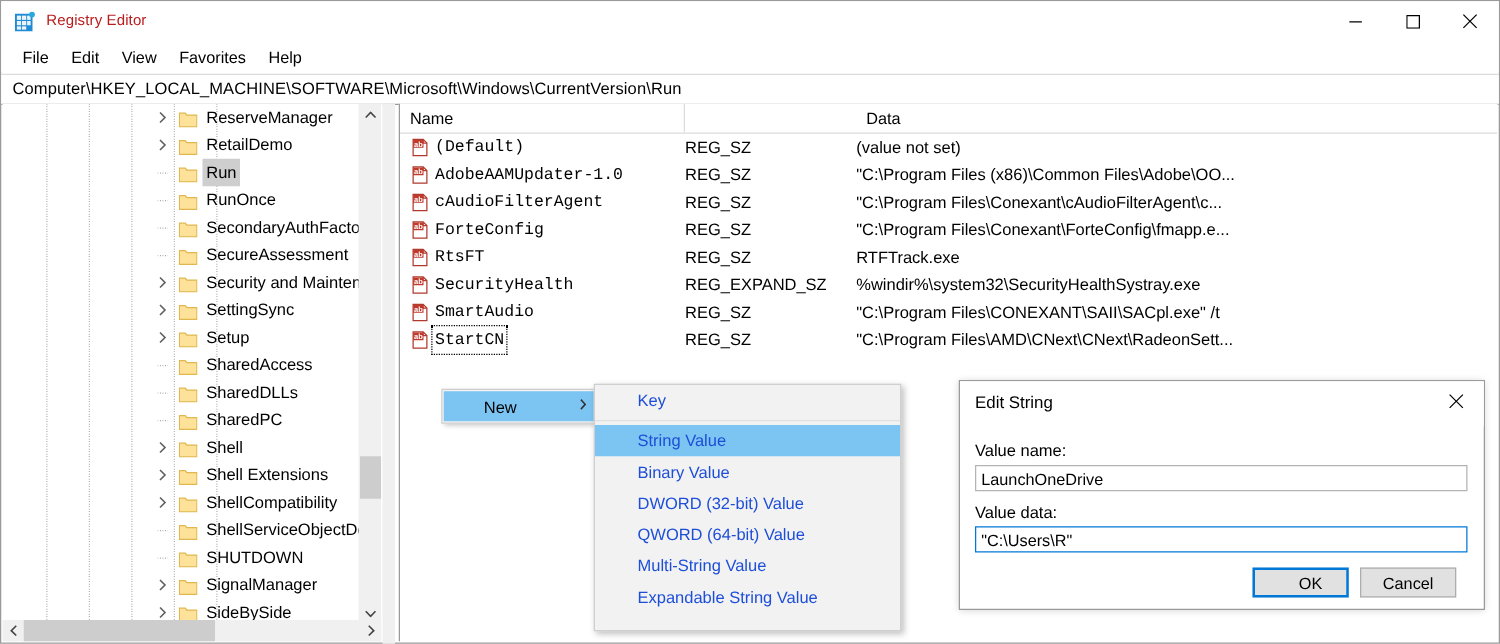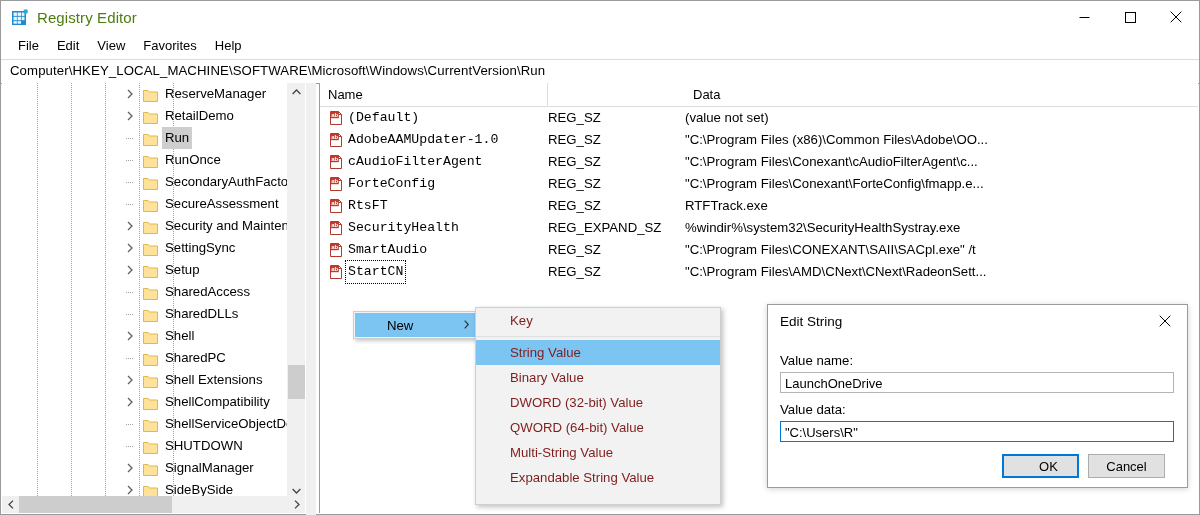--- a/index.html
+++ b/index.html
@@ -17,21 +17,21 @@
 
   
   .titlebar{
     position:absolute;left:0;top:0;right:0;height:32px;
     background:#ffffff;
   }
   .title-icon{
     position:absolute;left:11px;top:8px;width:17px;height:17px;
   }
   .title-text{
-    position:absolute;left:36px;top:8px;font-size:15px;color:#4d7c0f;
+    position:absolute;left:36px;top:8px;font-size:12px;color:#b91c1c;
     letter-spacing:.1px;
   }
   .wbtns{position:absolute;right:0;top:0;height:32px;display:flex;}
   .wbtn{width:46px;height:32px;display:flex;align-items:center;justify-content:center;}
   .wbtn svg{display:block;}
 
   
   .menubar{
     position:absolute;left:0;top:32px;right:0;height:25px;
     background:#fff;display:flex;align-items:center;padding-left:8px;
@@ -160,21 +160,21 @@
   .ctxparent .item .arrow{position:absolute;right:9px;font-size:11px;color:#333;}
 
   
   .submenu{
     position:absolute;left:474px;top:306px;width:244px;height:196px;
     background:#f2f2f2;border:1px solid #cfcfcf;
     box-shadow:2px 2px 5px rgba(0,0,0,.25);
   }
   .submenu .sitem{
     position:relative;height:25px;line-height:25px;padding-left:34px;
-    font-size:13.2px;color:#7f1d1d;
+    font-size:13.2px;color:#1d4ed8;
   }
   .submenu .sitem.hl{background:#7cc4f2;}
   .submenu .sep{
     height:1px;margin:3px 0 3px 0;background:#e0e0e0;
   }
 
   
   .dlg{
     position:absolute;left:766px;top:303px;width:419px;height:182px;
     background:#ffffff;border:1px solid #9a9a9a;
@@ -414,41 +414,41 @@
               <path d="M0.5 2.5 H5.2 L6.4 4.0 H14.5 V13.5 H0.5 Z" fill="#ffe299" stroke="#e0b84f" stroke-width="1"></path>
             </svg></div>
           <div class="tlabel" style="left: 160px;">SharedDLLs</div>
         </div>
         <div class="trow">
           <div class="vline" style="left: 35px;"></div>
           <div class="vline" style="left: 69px;"></div>
           <div class="vline" style="left: 103px;"></div>
           <div class="vline" style="left: 137px;"></div>
           <div class="vline" style="left: 171px;"></div>
+          <div class="hstub" style="left: 124px;"></div>
+          <div class="tfolder" style="left: 141px;"><svg width="15" height="14" viewBox="0 0 15 14">
+              <path d="M0.5 2.5 H5.2 L6.4 4.0 H14.5 V13.5 H0.5 Z" fill="#ffe299" stroke="#e0b84f" stroke-width="1"></path>
+            </svg></div>
+          <div class="tlabel" style="left: 160px;">SharedPC</div>
+        </div>
+        <div class="trow">
+          <div class="vline" style="left: 35px;"></div>
+          <div class="vline" style="left: 69px;"></div>
+          <div class="vline" style="left: 103px;"></div>
+          <div class="vline" style="left: 137px;"></div>
+          <div class="vline" style="left: 171px;"></div>
           <div class="chev" style="left: 120px;">
             <svg width="6" height="10" viewBox="0 0 6 10">
               <polyline points="1,1 5,5 1,9" fill="none" stroke="#606060" stroke-width="1.3"></polyline>
             </svg>
           </div>
           <div class="tfolder" style="left: 141px;"><svg width="15" height="14" viewBox="0 0 15 14">
               <path d="M0.5 2.5 H5.2 L6.4 4.0 H14.5 V13.5 H0.5 Z" fill="#ffe299" stroke="#e0b84f" stroke-width="1"></path>
             </svg></div>
           <div class="tlabel" style="left: 160px;">Shell</div>
-        </div>
-        <div class="trow">
-          <div class="vline" style="left: 35px;"></div>
-          <div class="vline" style="left: 69px;"></div>
-          <div class="vline" style="left: 103px;"></div>
-          <div class="vline" style="left: 137px;"></div>
-          <div class="vline" style="left: 171px;"></div>
-          <div class="hstub" style="left: 124px;"></div>
-          <div class="tfolder" style="left: 141px;"><svg width="15" height="14" viewBox="0 0 15 14">
-              <path d="M0.5 2.5 H5.2 L6.4 4.0 H14.5 V13.5 H0.5 Z" fill="#ffe299" stroke="#e0b84f" stroke-width="1"></path>
-            </svg></div>
-          <div class="tlabel" style="left: 160px;">SharedPC</div>
         </div>
         <div class="trow">
           <div class="vline" style="left: 35px;"></div>
           <div class="vline" style="left: 69px;"></div>
           <div class="vline" style="left: 103px;"></div>
           <div class="vline" style="left: 137px;"></div>
           <div class="vline" style="left: 171px;"></div>
           <div class="chev" style="left: 120px;">
             <svg width="6" height="10" viewBox="0 0 6 10">
               <polyline points="1,1 5,5 1,9" fill="none" stroke="#606060" stroke-width="1.3"></polyline>

